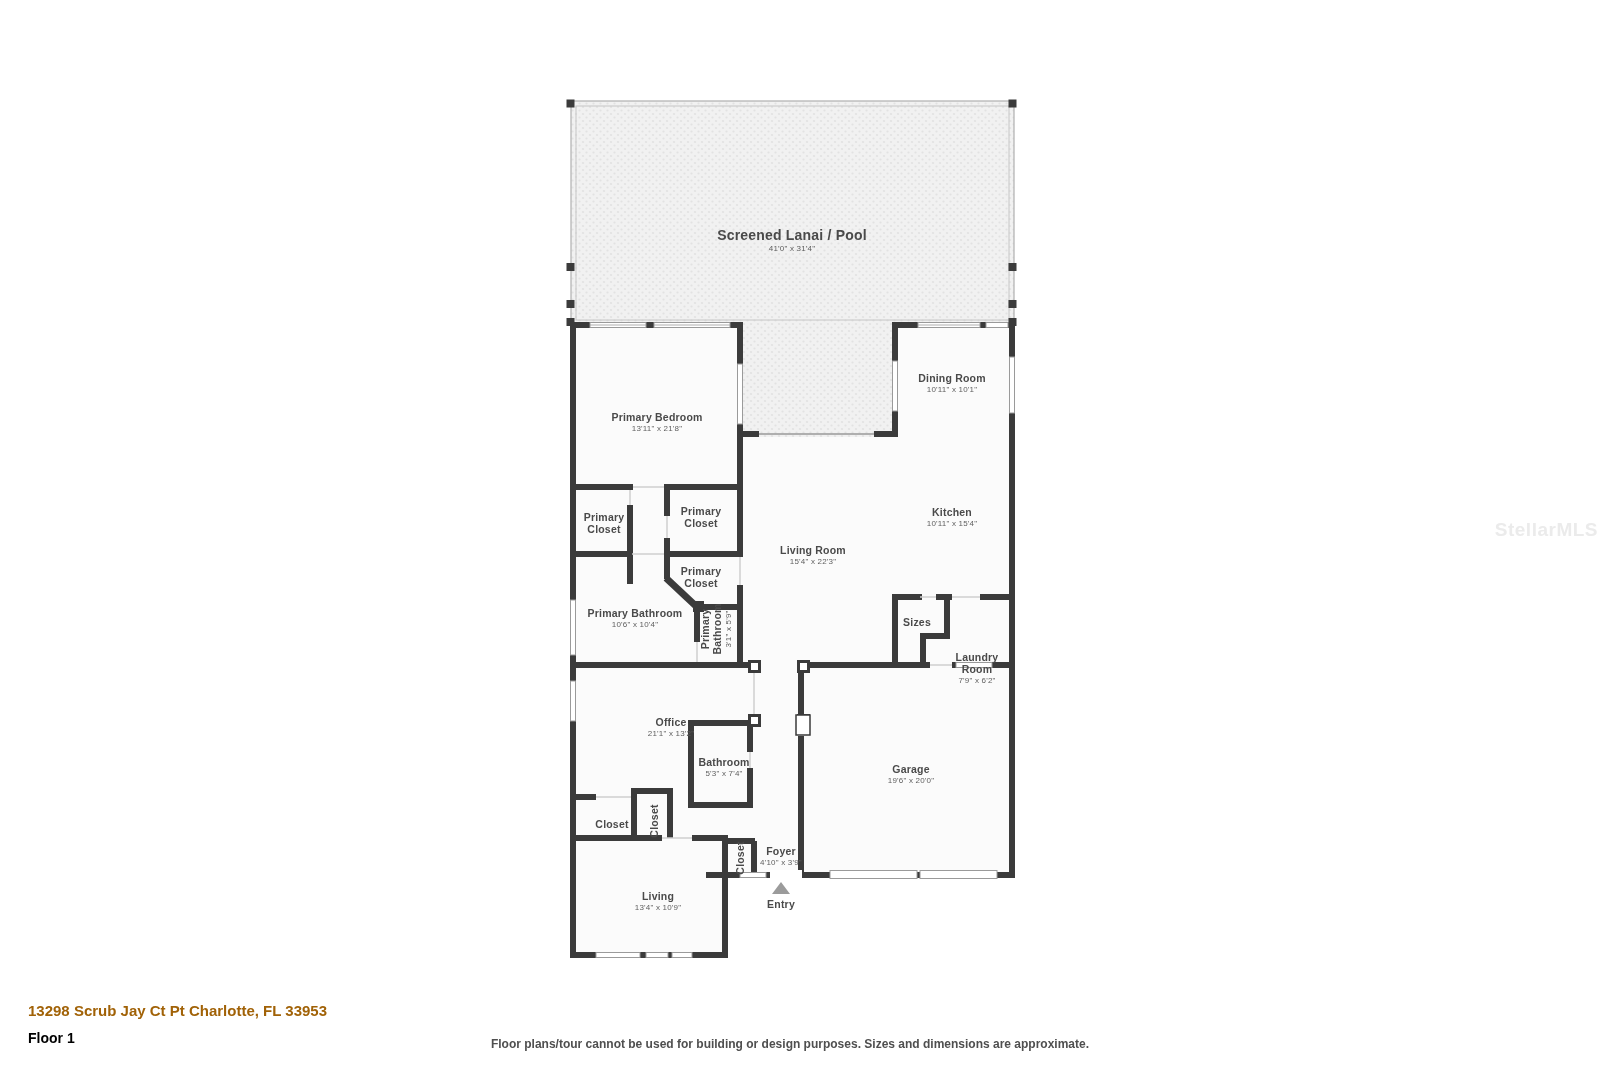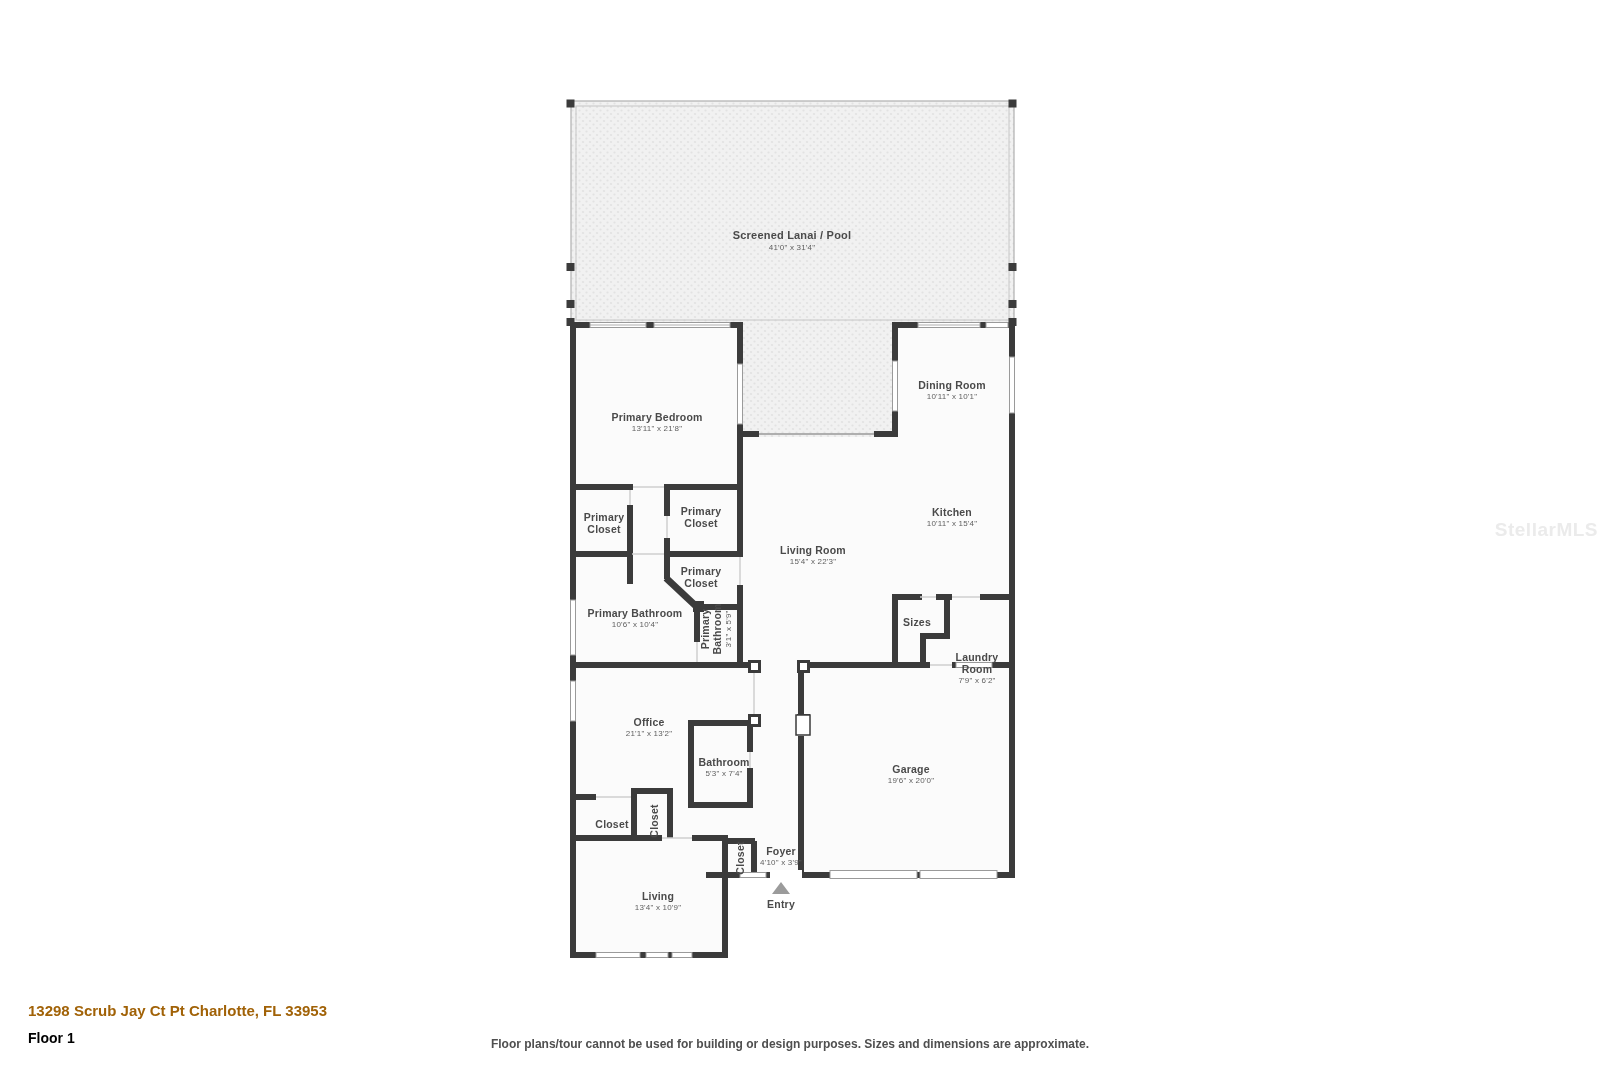--- a/index.html
+++ b/index.html
@@ -3,21 +3,21 @@
 <meta charset="utf-8">
 <style>
   html,body{margin:0;padding:0;background:#fff;}
   .canvas{position:relative;width:1600px;height:1066px;background:#ffffff;overflow:hidden;
           font-family:"Liberation Sans",sans-serif;}
   .plan-svg{position:absolute;left:0;top:0;}
   .rlabel{position:absolute;transform:translate(-50%,-50%);text-align:center;color:#4a4a4a;
           line-height:1.15;white-space:normal;}
   .rlabel .nm{font-weight:bold;font-size:10.5px;letter-spacing:.2px;}
   .rlabel .dm{font-size:8px;color:#5e5e5e;margin-top:1px;letter-spacing:.2px;}
-  .rlabel.big .nm{font-size:11px;}
+  .rlabel.big .nm{font-size:14px;}
   .vert{transform:translate(-50%,-50%) rotate(-90deg);}
   .entry-lab{position:absolute;transform:translate(-50%,-50%);font-weight:bold;font-size:10.5px;
              color:#4a4a4a;letter-spacing:.2px;}
   .addr{position:absolute;left:28px;top:1002px;font-size:15px;font-weight:bold;color:#a16207;}
   .floor{position:absolute;left:28px;top:1030px;font-size:14px;font-weight:bold;color:#000000;}
   .disc{position:absolute;left:0;width:1580px;top:1037px;text-align:center;font-size:12px;
         font-weight:bold;color:#4f4f4f;}
   .wm{position:absolute;right:2px;top:519px;font-size:19px;font-weight:bold;color:#ebebeb;
       letter-spacing:.5px;}
 </style>
@@ -170,21 +170,21 @@
   </svg>
 
   <div class="rlabel big" style="left:792px;top:240px;">
     <div class="nm">Screened Lanai / Pool</div>
     <div class="dm">41'0" x 31'4"</div>
   </div>
   <div class="rlabel" style="left:657px;top:422px;">
     <div class="nm">Primary Bedroom</div>
     <div class="dm">13'11" x 21'8"</div>
   </div>
-  <div class="rlabel" style="left:952px;top:383px;margin-top:7px;">
+  <div class="rlabel" style="left:952px;top:383px;">
     <div class="nm">Dining Room</div>
     <div class="dm">10'11" x 10'1"</div>
   </div>
   <div class="rlabel" style="left:952px;top:517px;">
     <div class="nm">Kitchen</div>
     <div class="dm">10'11" x 15'4"</div>
   </div>
   <div class="rlabel" style="left:813px;top:555px;">
     <div class="nm">Living Room</div>
     <div class="dm">15'4" x 22'3"</div>
@@ -206,21 +206,21 @@
     <div class="nm">Primary Bathroom</div>
     <div class="dm">3'1" x 5'9"</div>
   </div>
   <div class="rlabel" style="left:917px;top:622px;">
     <div class="nm">Sizes</div>
   </div>
   <div class="rlabel" style="left:977px;top:668px;width:52px;">
     <div class="nm">Laundry Room</div>
     <div class="dm">7'9" x 6'2"</div>
   </div>
-  <div class="rlabel" style="left:649px;top:727px;">
+  <div class="rlabel" style="left:671px;top:727px;">
     <div class="nm">Office</div>
     <div class="dm">21'1" x 13'2"</div>
   </div>
   <div class="rlabel" style="left:724px;top:767px;">
     <div class="nm">Bathroom</div>
     <div class="dm">5'3" x 7'4"</div>
   </div>
   <div class="rlabel" style="left:911px;top:774px;">
     <div class="nm">Garage</div>
     <div class="dm">19'6" x 20'0"</div>

